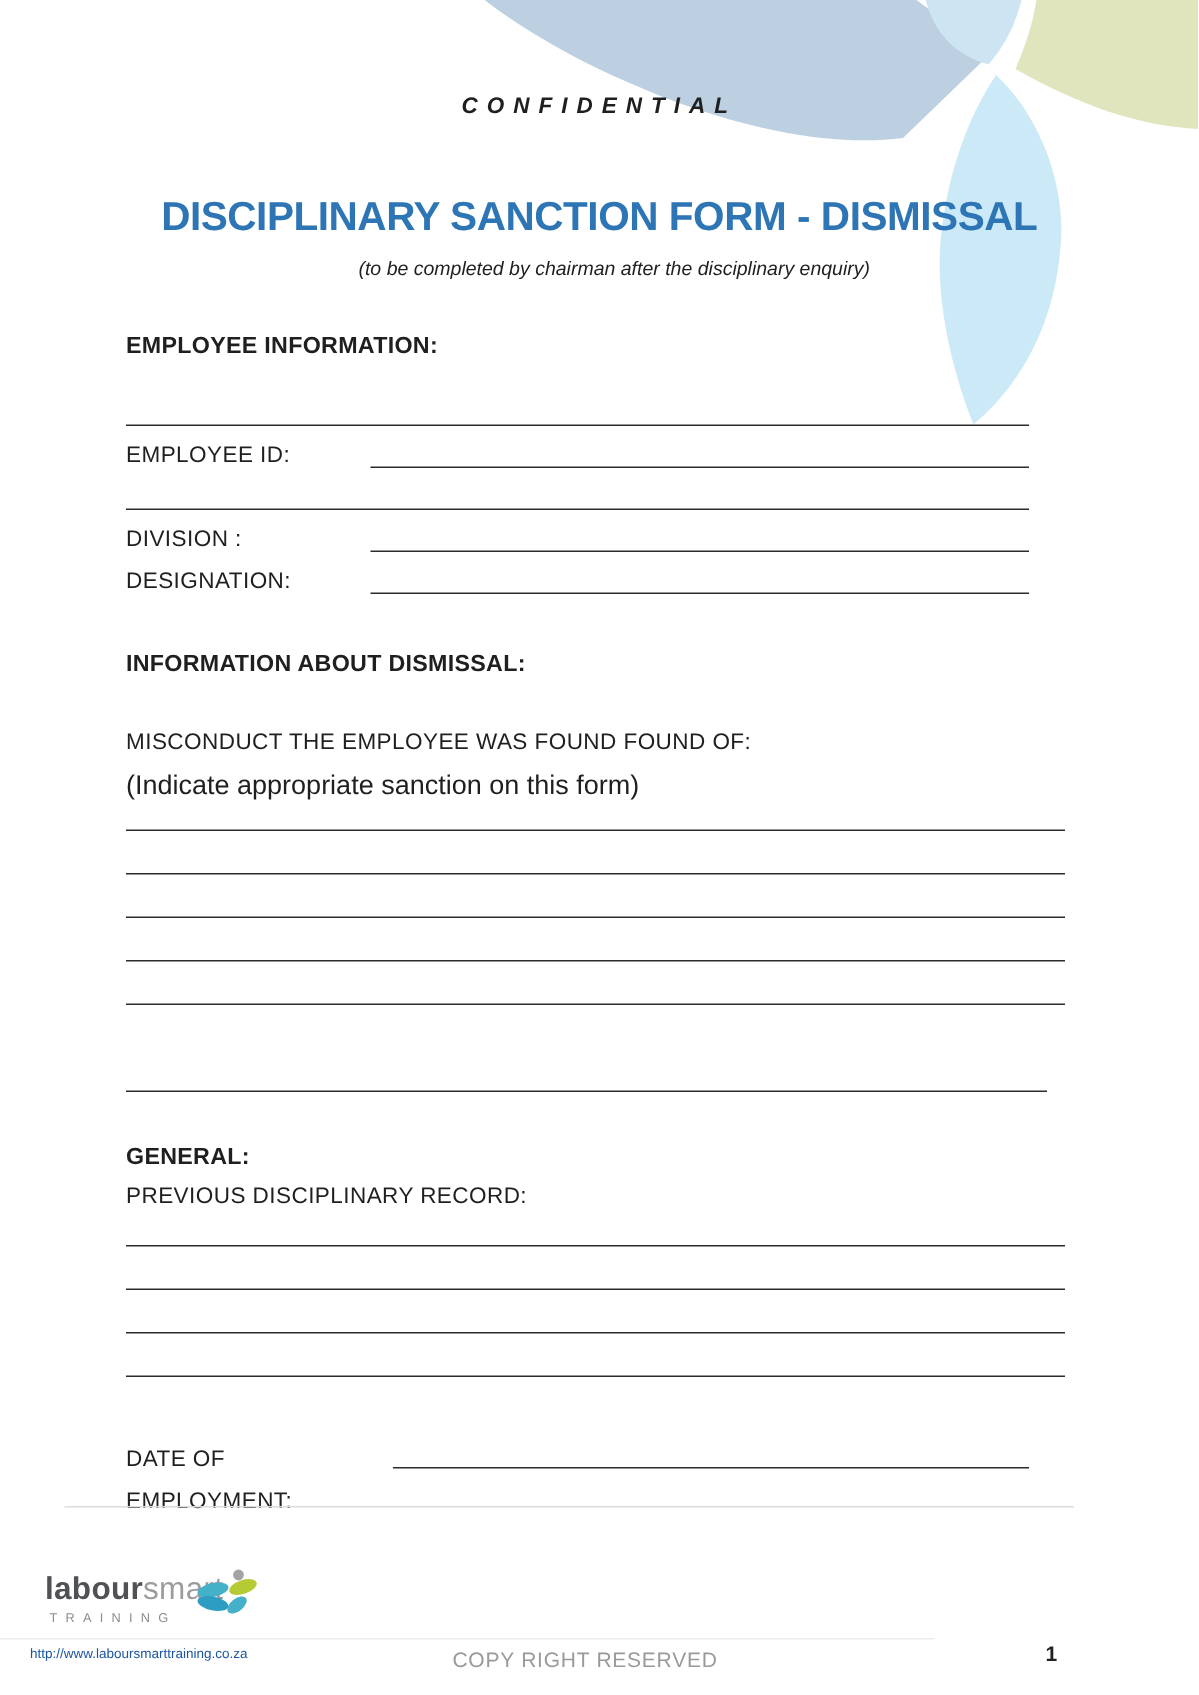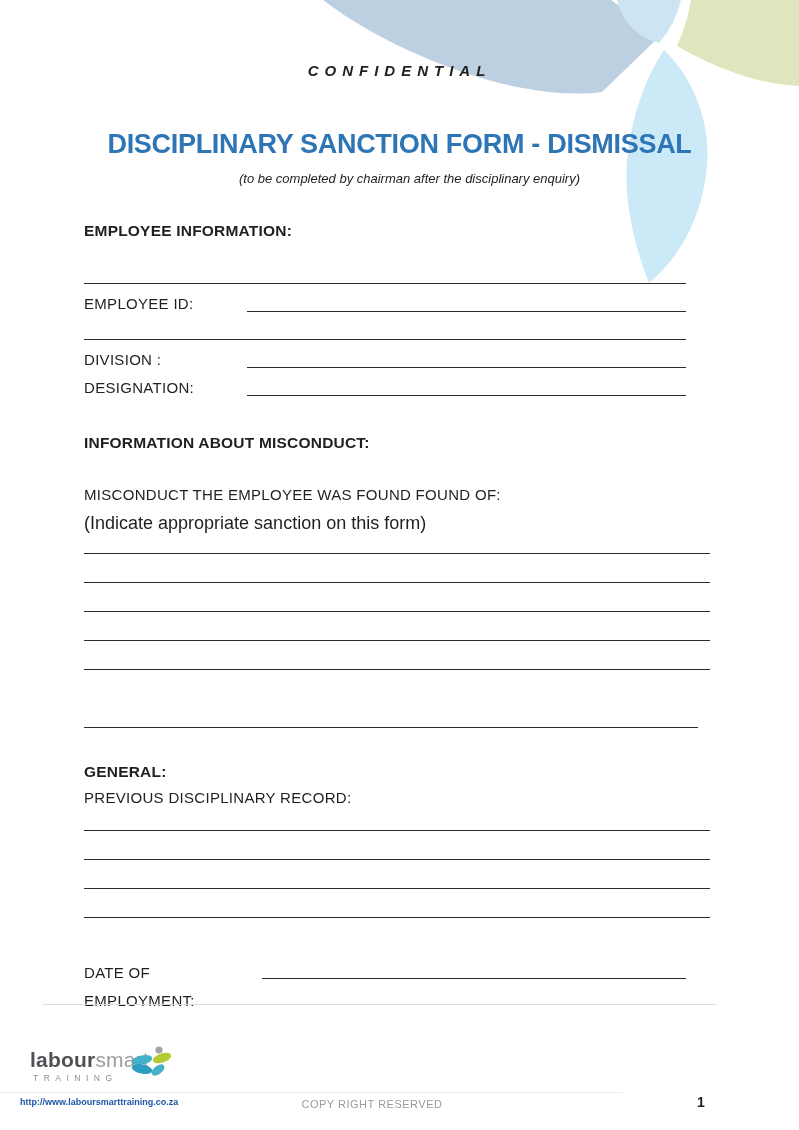--- a/index.html
+++ b/index.html
@@ -43,26 +43,26 @@
   .daterow .flabel{line-height:28px;}
   .divider{top:1004px;left:43px;width:673px;border-top:1px solid #dcdcdc;}
   .logo{top:1048px;left:30px;width:160px;}
   .logo-name{font-size:21px;letter-spacing:0.2px;line-height:24px;}
   .logo-name .bold{font-weight:bold;color:#4f5155;}
   .logo-name .light{color:#9a9c9e;}
   .logo-tag{font-size:8.5px;letter-spacing:5.5px;color:#8b8d90;margin-top:1px;margin-left:3px;}
   .logo-icon{position:absolute;left:100px;top:-2px;}
   .footer-rule{top:1092px;left:0;width:623px;border-top:1px solid #ececec;}
   .footer-link{
-    top:1097px;left:20px;font-size:9px;font-weight:bold;
+    top:1097px;left:20px;font-size:9px;font-weight:normal;
     color:var(--link-blue,#1d55a5);text-decoration:none;
   }
   .footer-copy{
-    top:1098px;left:282px;width:180px;text-align:center;
-    font-size:11px;letter-spacing:0.5px;color:var(--footer-gray,#9a9a9a);
+    top:1098px;left:300px;width:180px;text-align:center;
+    font-size:14px;letter-spacing:0.5px;color:var(--footer-gray,#9a9a9a);
   }
   .footer-page{top:1094px;left:697px;font-size:14px;font-weight:bold;color:#222;}
 </style>
 </head>
 <body>
 
 <svg class="decor" width="480" height="300" viewBox="0 0 480 300">
   <path class="petal-steel" d="M 4 0 L 292 0 L 341 36 L 283 92 C 230 99 160 82 100 55 C 65 40 30 20 4 0 Z"></path>
   <path class="petal-pale" d="M 298 0 Q 307 34 340 43 Q 356 25 362 0 Z"></path>
   <path class="petal-olive" d="M 372 0 L 480 0 L 480 86 C 440 84 400 70 358 46 C 364 32 369 18 372 0 Z"></path>
@@ -93,21 +93,21 @@
     <div class="frow">
       <span class="flabel">DIVISION :</span>
       <span class="fill-line"></span>
     </div>
     <div class="frow">
       <span class="flabel">DESIGNATION:</span>
       <span class="fill-line"></span>
     </div>
   </div>
 
-  <div class="abs heading" style="top:434px;left:84px;">INFORMATION ABOUT MISCONDUCT:</div>
+  <div class="abs heading" style="top:434px;left:84px;">INFORMATION ABOUT DISMISSAL:</div>
 
   <div class="abs label-text" style="top:486px;left:84px;">MISCONDUCT THE EMPLOYEE WAS FOUND FOUND OF:</div>
 
   <div class="abs small-note" style="top:513px;left:84px;">(Indicate appropriate sanction on this form)</div>
 
   <div class="abs blanklines" style="top:525px;">
     <div class="fill-line"></div>
     <div class="fill-line"></div>
     <div class="fill-line"></div>
     <div class="fill-line"></div>

